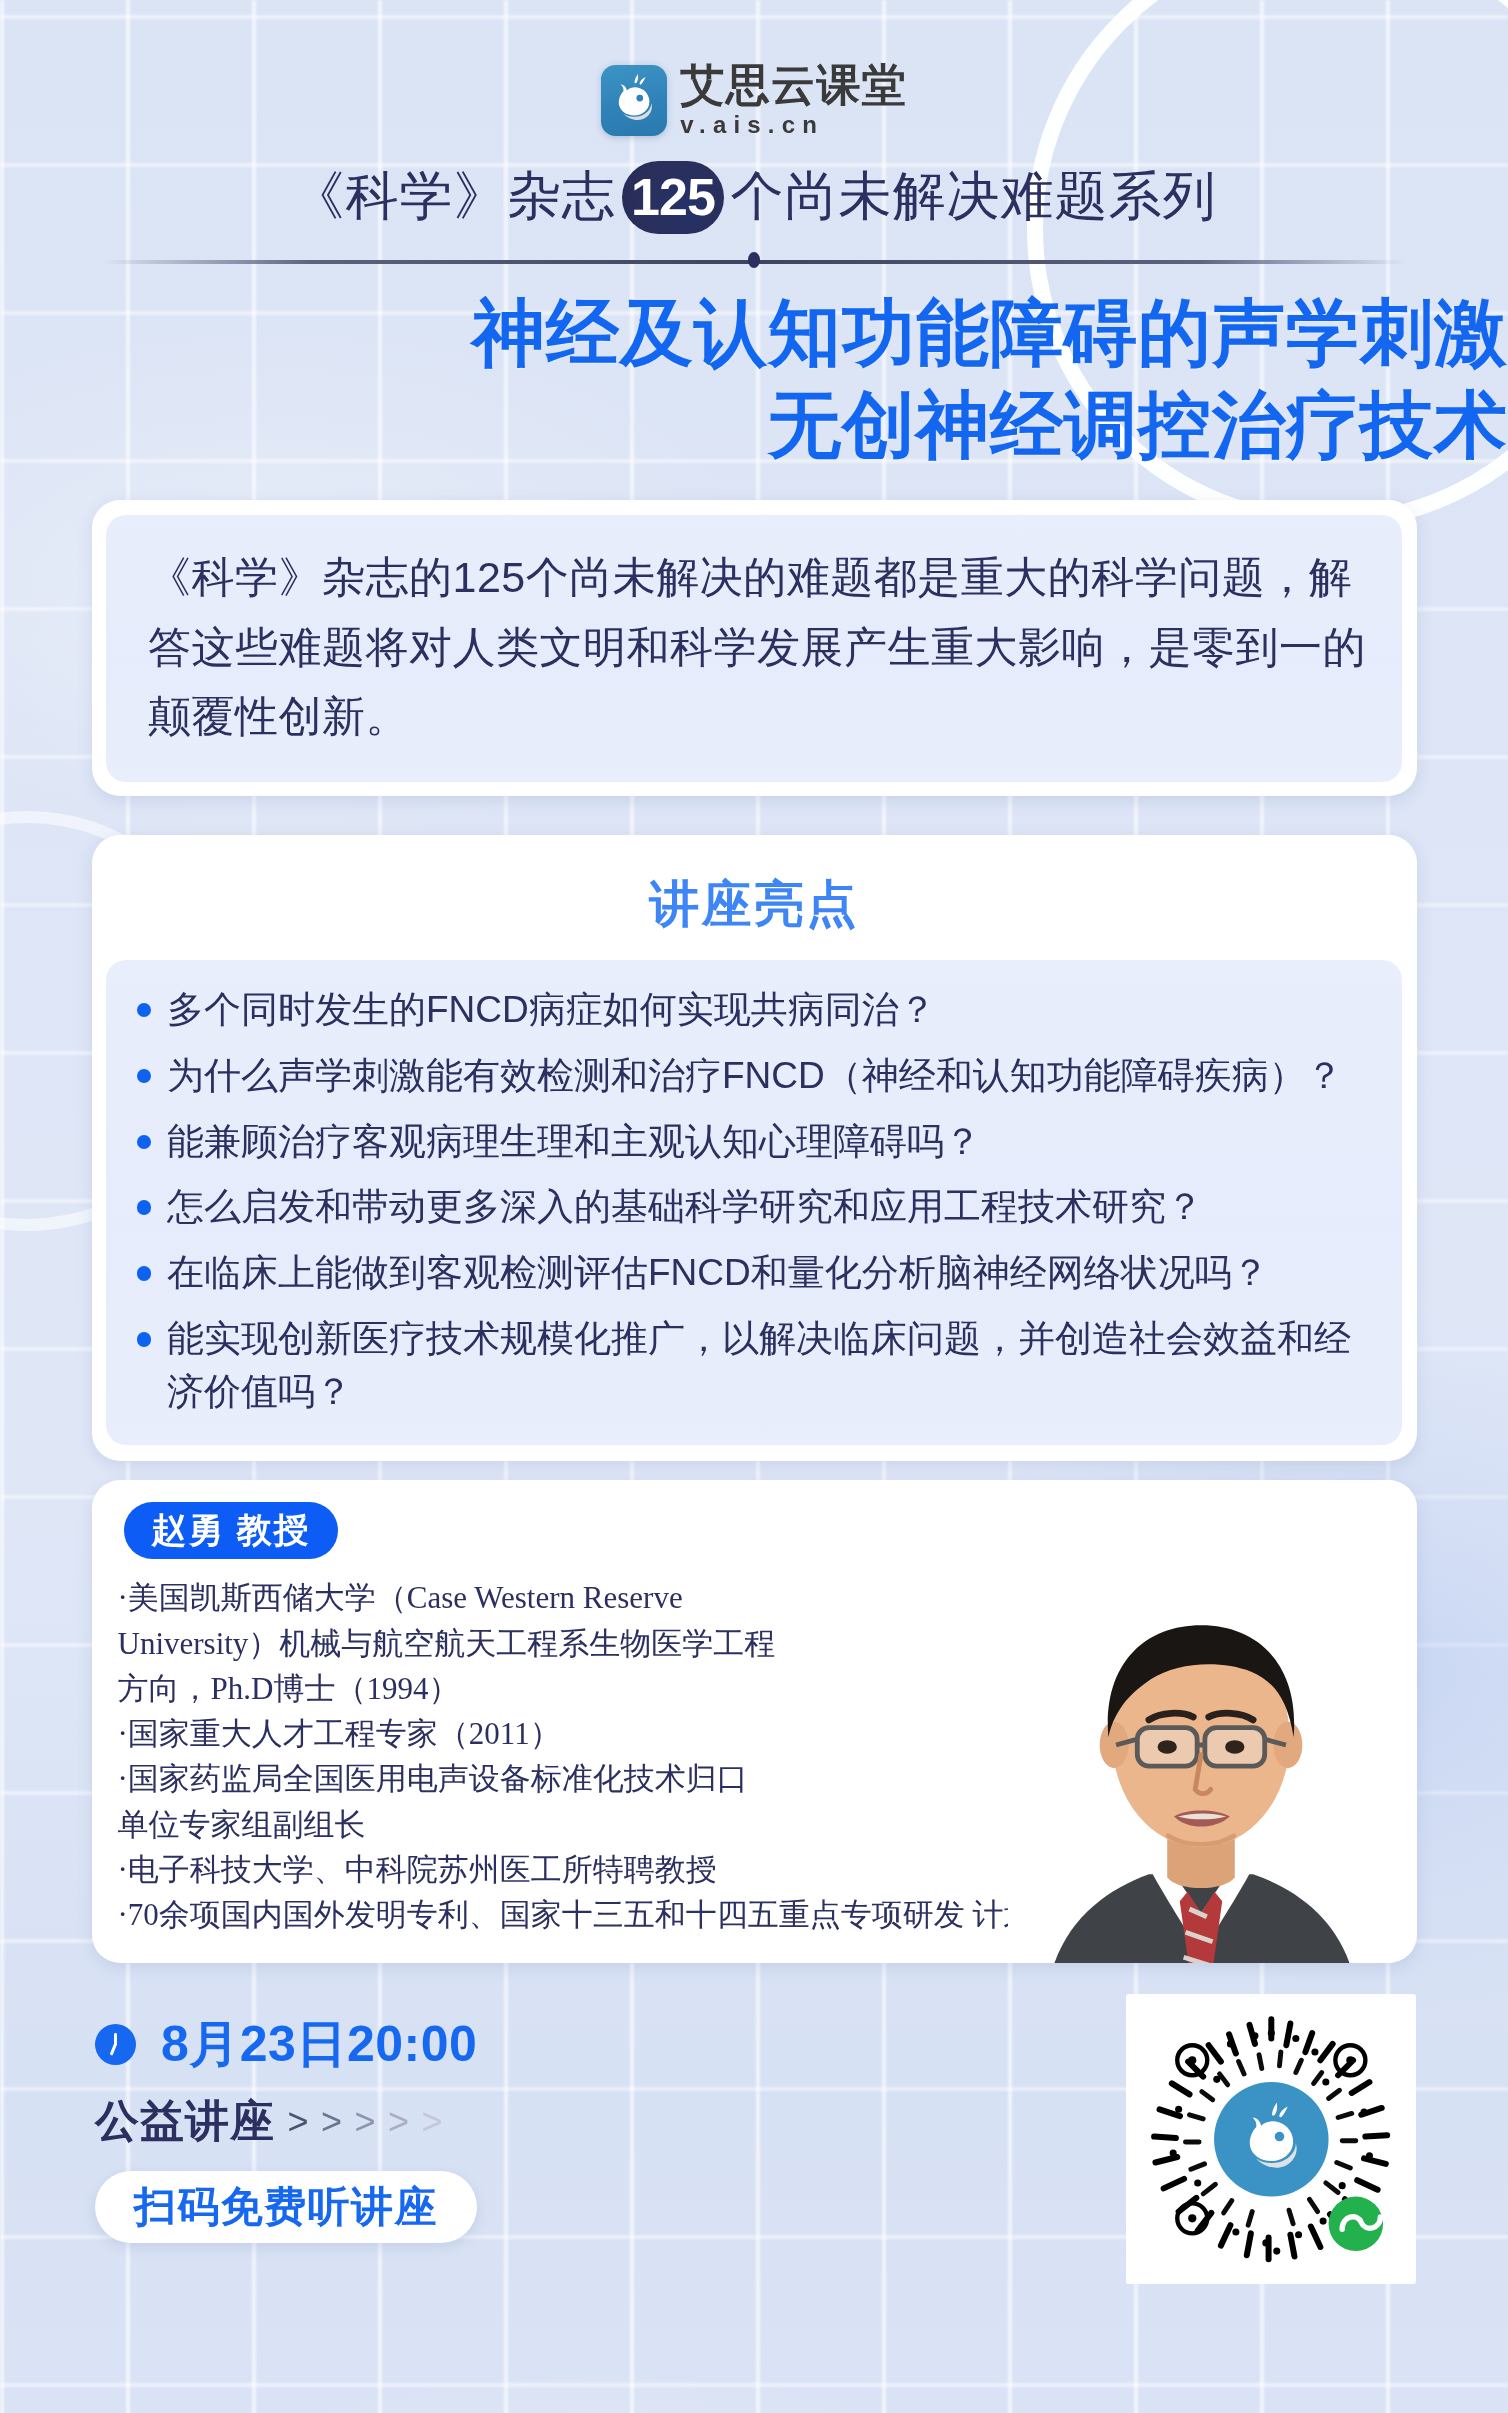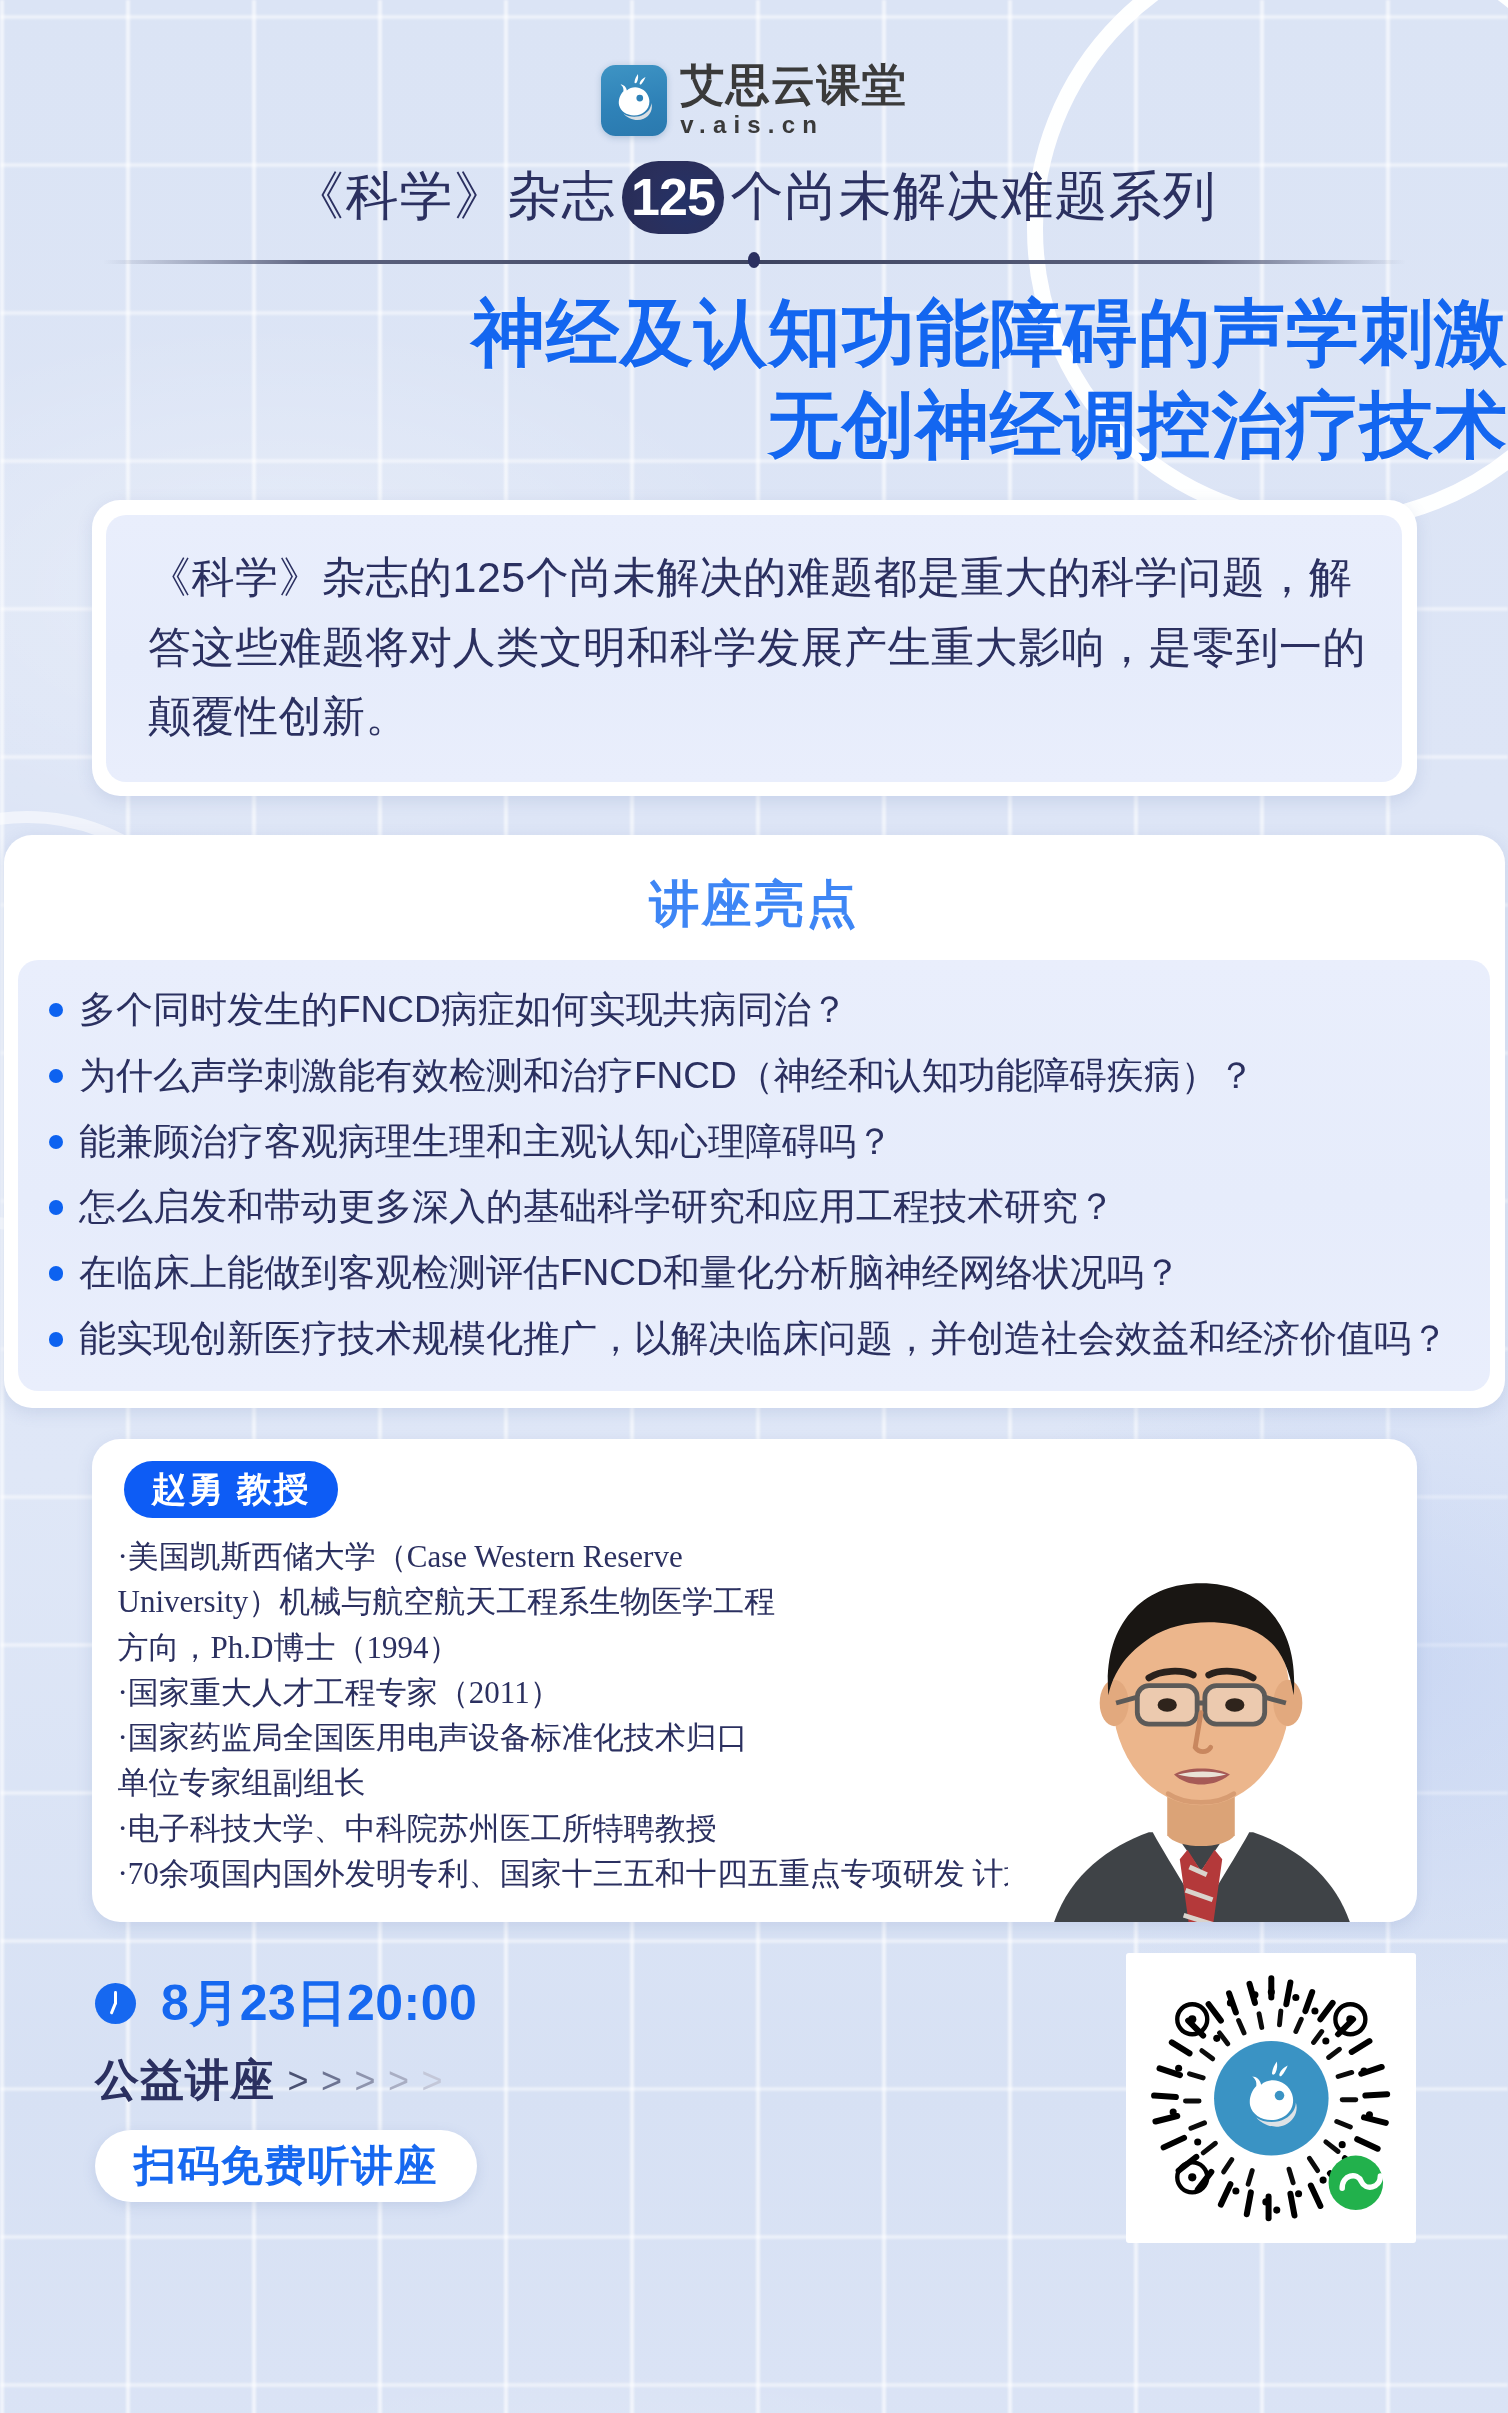--- a/index.html
+++ b/index.html
@@ -210,21 +210,21 @@
     font-size: 43px;
     line-height: 1.62;
     color: #2b3060;
     font-weight: 500;
     letter-spacing: 0.5px;
     margin-left: 12px;
   }
 
   
   .hl-card {
-    width: 1501px;
+    width: 1325px;
     margin-top: 39px;
     padding: 14.5px 14.5px 16.4px;
     box-sizing: border-box;
   }
   .hl-title {
     text-align: center;
     font-size: 50px;
     font-weight: 800;
     color: #3e86f5;
     letter-spacing: 2.4px;
@@ -257,21 +257,21 @@
     top: 20px;
     width: 14.5px;
     height: 14.5px;
     border-radius: 50%;
     background: #0d62f0;
   }
 
   
   .speaker-card {
     width: 1325px;
-    margin-top: 31px;
+    margin-top: 19px;
     padding: 22px 26px 26px;
     box-sizing: border-box;
     overflow: hidden;
   }
   .speaker-badge {
     display: inline-flex;
     align-items: center;
     justify-content: center;
     height: 57px;
     padding: 0 27px;

